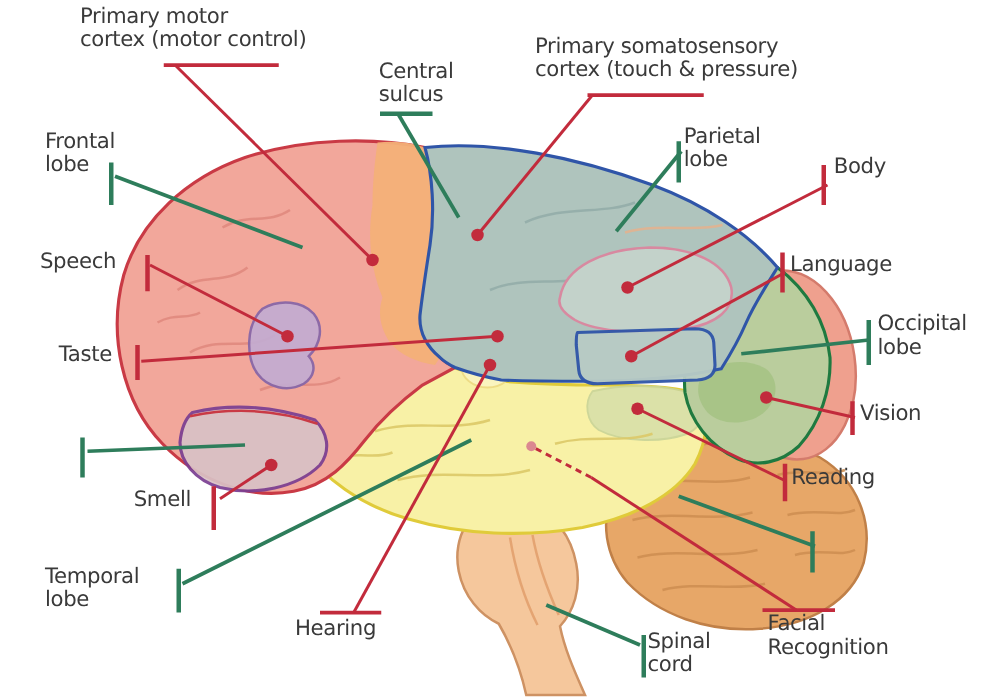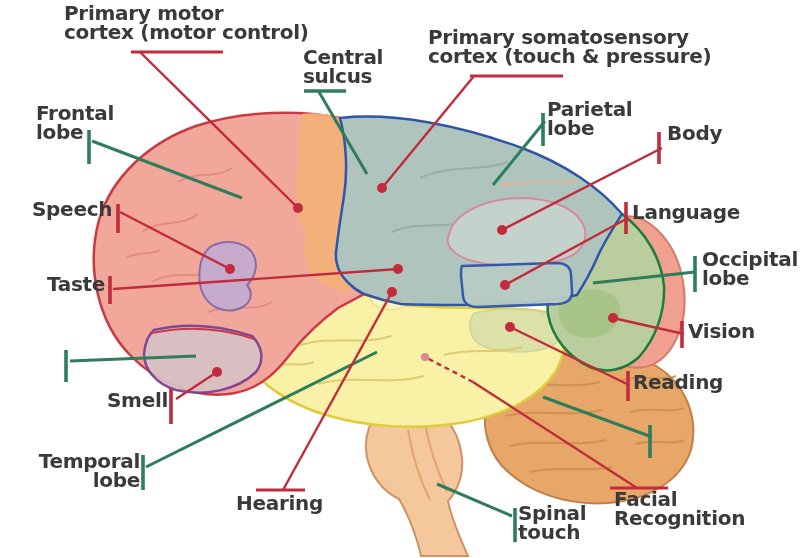--- a/index.html
+++ b/index.html
@@ -2,25 +2,25 @@
 <html><head>
 <meta charset="utf-8">
 <style>
   html,body{margin:0;padding:0;background:#ffffff;}
   #stage{
     position:relative;width:800px;height:558px;overflow:hidden;background:#ffffff;
     font-family:"DejaVu Sans","Liberation Sans",sans-serif;
   }
   #stage svg{position:absolute;left:0;top:0;}
   .lbl{
-    position:absolute;font-weight:700;font-size:20px;line-height:19px;
+    position:absolute;font-weight:400;font-size:17px;line-height:19px;
     color:#3a3a3a;letter-spacing:-0.3px;white-space:nowrap;z-index:5;
   }
   .lbl .ln{display:block;}
-  .lbl.right{text-align:right;}
+  .lbl.right{text-align:left;}
   
   .line-red{stroke:#C22B3C;stroke-width:2.4;fill:none;}
   .line-red-thick{stroke:#C22B3C;stroke-width:3;fill:none;}
   .tick-red{stroke:#C22B3C;stroke-width:3.6;fill:none;}
   .line-green{stroke:#2E7D5B;stroke-width:3;fill:none;}
   .tick-green{stroke:#2E7D5B;stroke-width:3.6;fill:none;}
   .dot-red{fill:#C22B3C;}
   .sulci-f{stroke:#E08A7E;stroke-width:2;fill:none;opacity:.9;}
   .sulci-p{stroke:#93ADA8;stroke-width:2;fill:none;opacity:.9;}
   .sulci-po{stroke:#E8B08A;stroke-width:2;fill:none;opacity:.8;}
@@ -254,16 +254,16 @@
     <span class="ln">Hearing</span>
   </div>
 
   <div class="lbl" style="left:614px;top:490px">
     <span class="ln">Facial</span>
     <span class="ln">Recognition</span>
   </div>
 
   <div class="lbl" style="left:518px;top:504px">
     <span class="ln">Spinal</span>
-    <span class="ln">touch</span>
+    <span class="ln">cord</span>
   </div>
 
 </div>
 
 </body></html>

